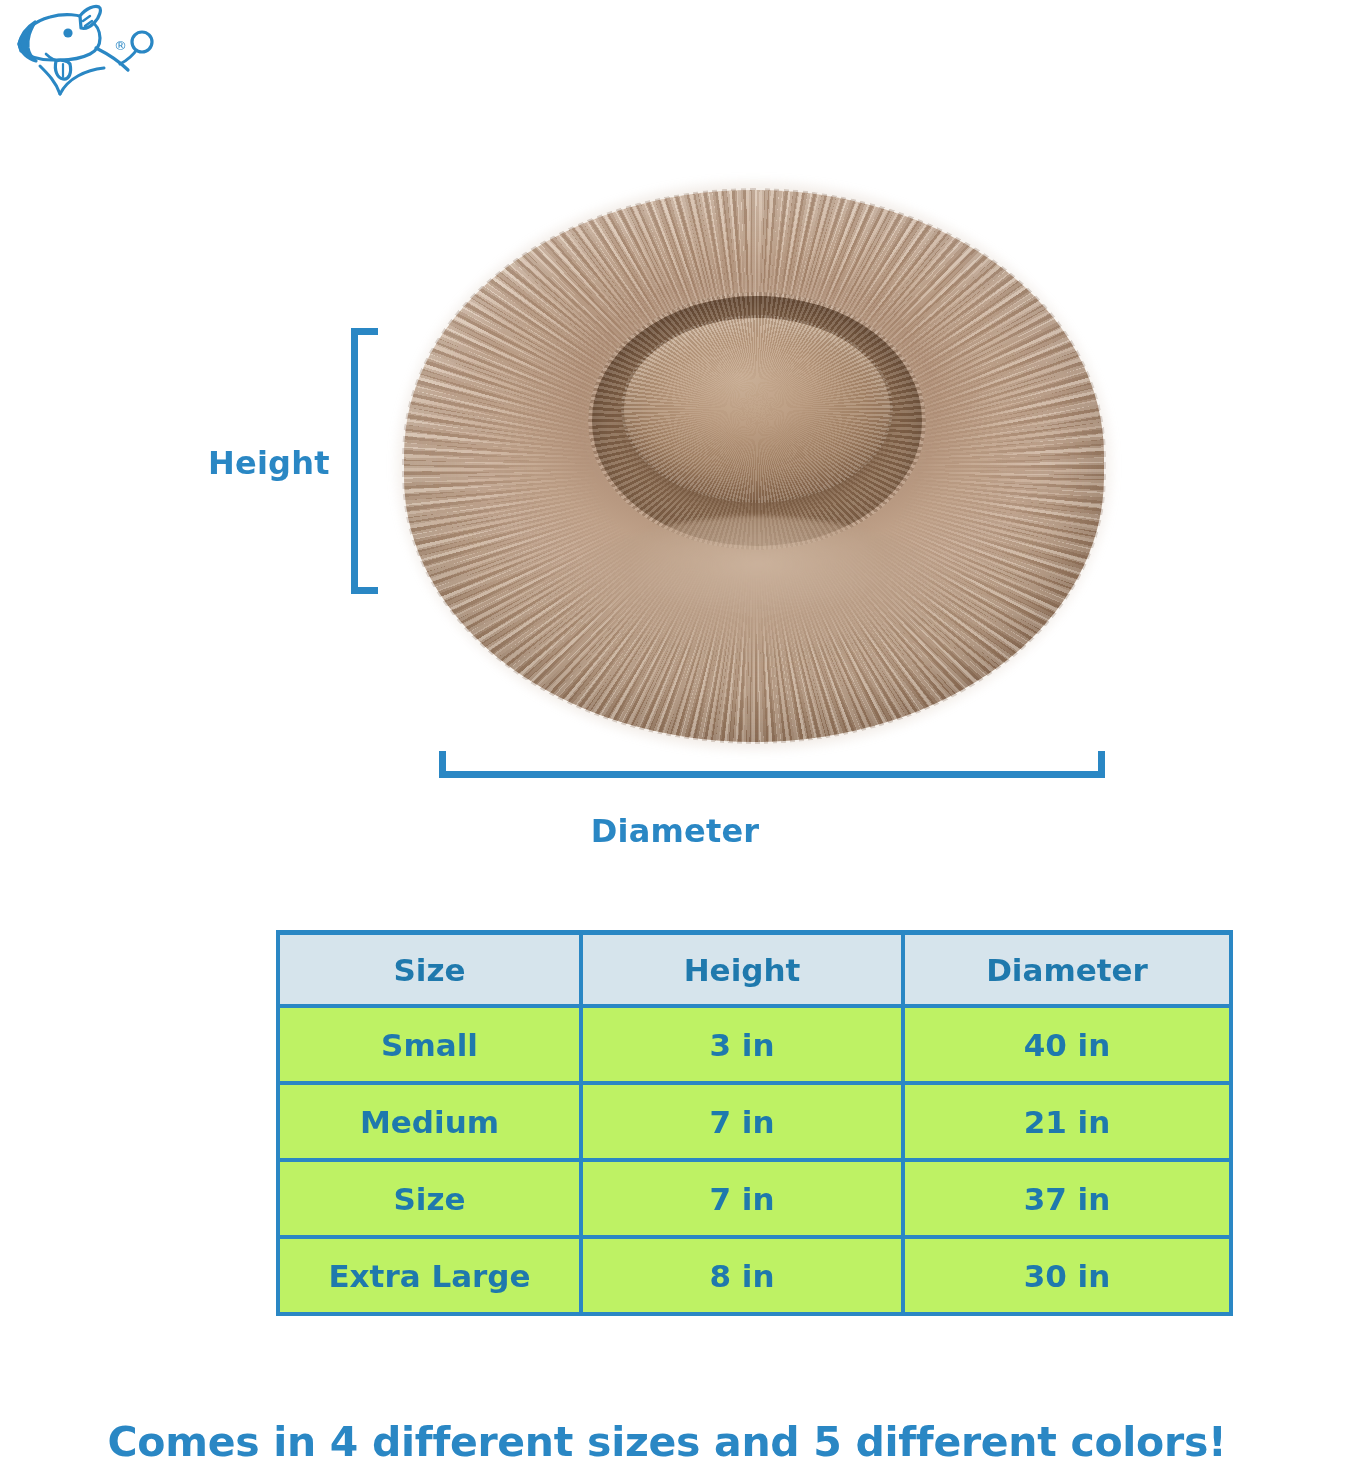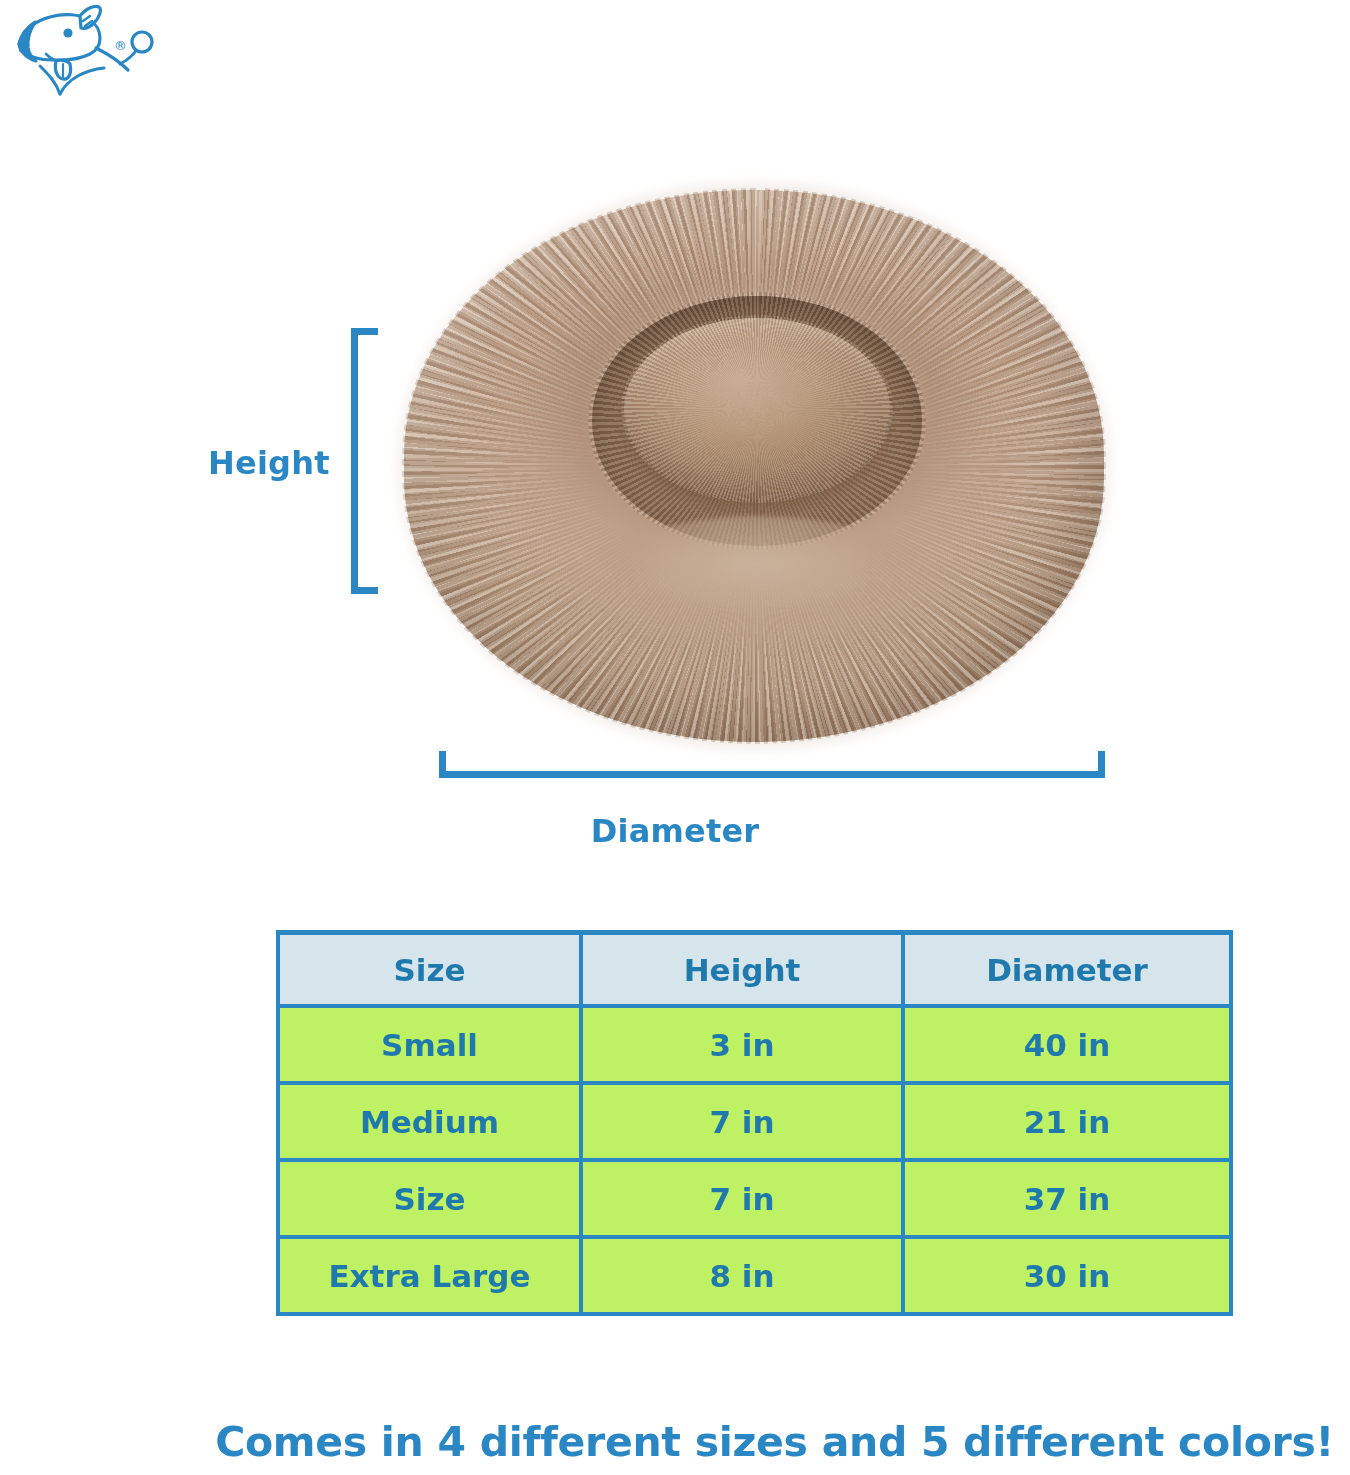--- a/index.html
+++ b/index.html
@@ -267,21 +267,21 @@
   #size-table tbody td {
     background: #bef264;
     height: 73px;
   }
 
   
   #tagline {
     position: absolute;
     left: 0; right: 16px;
     top: 1418px;
-    text-align: right;
+    text-align: center;
     color: #2a87c4;
     font-family: "DejaVu Sans", sans-serif;
     font-weight: bold;
     font-size: 41px;
     letter-spacing: -0.3px;
     white-space: nowrap;
   }
 </style>
 </head>
 <body>

